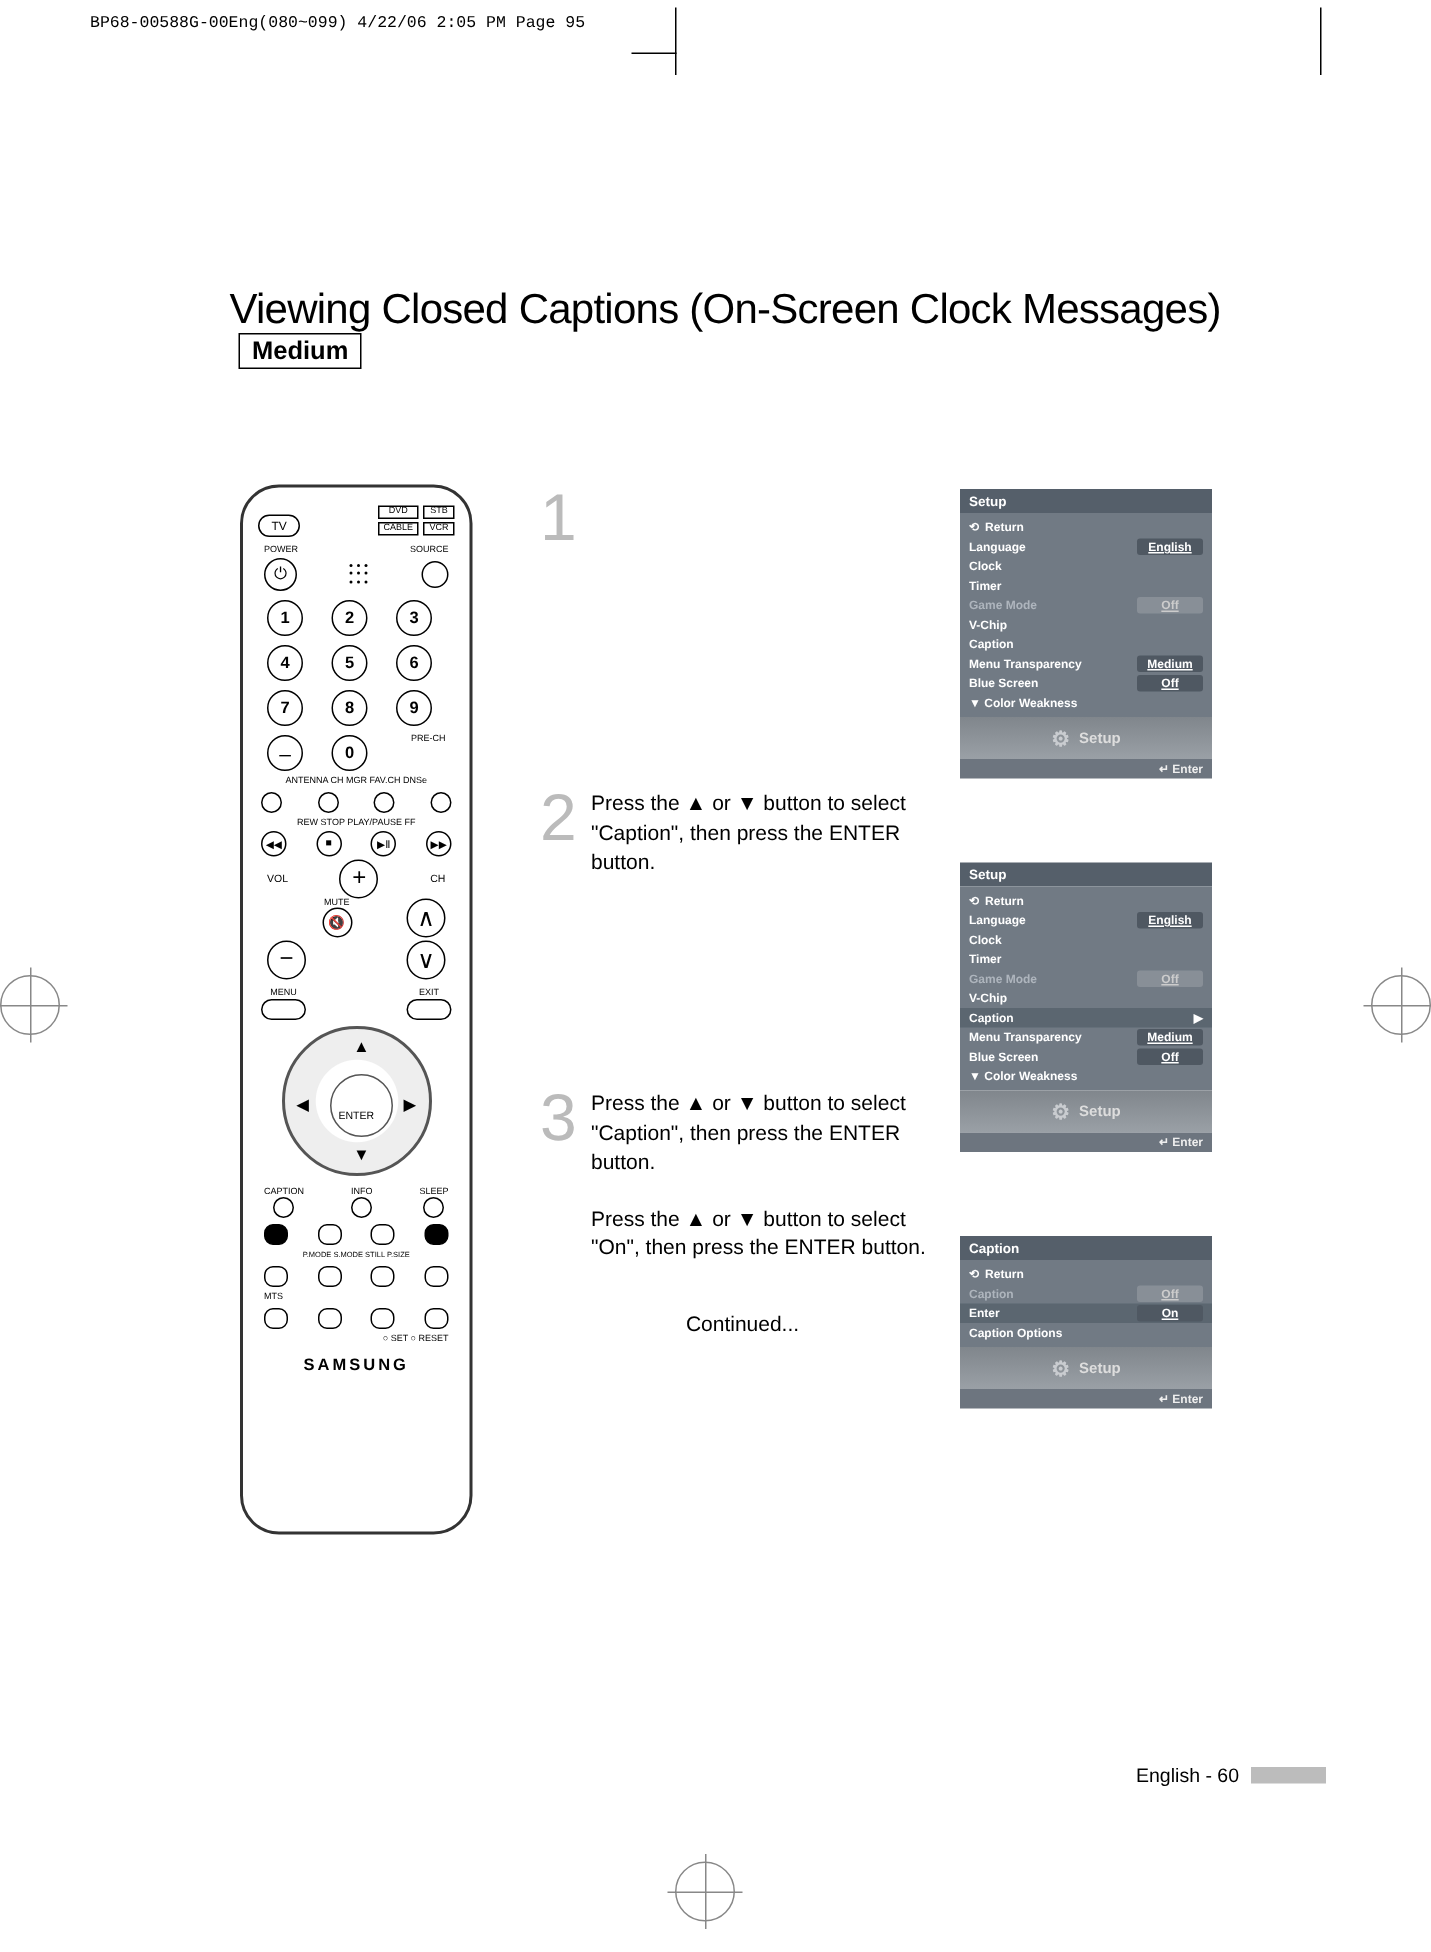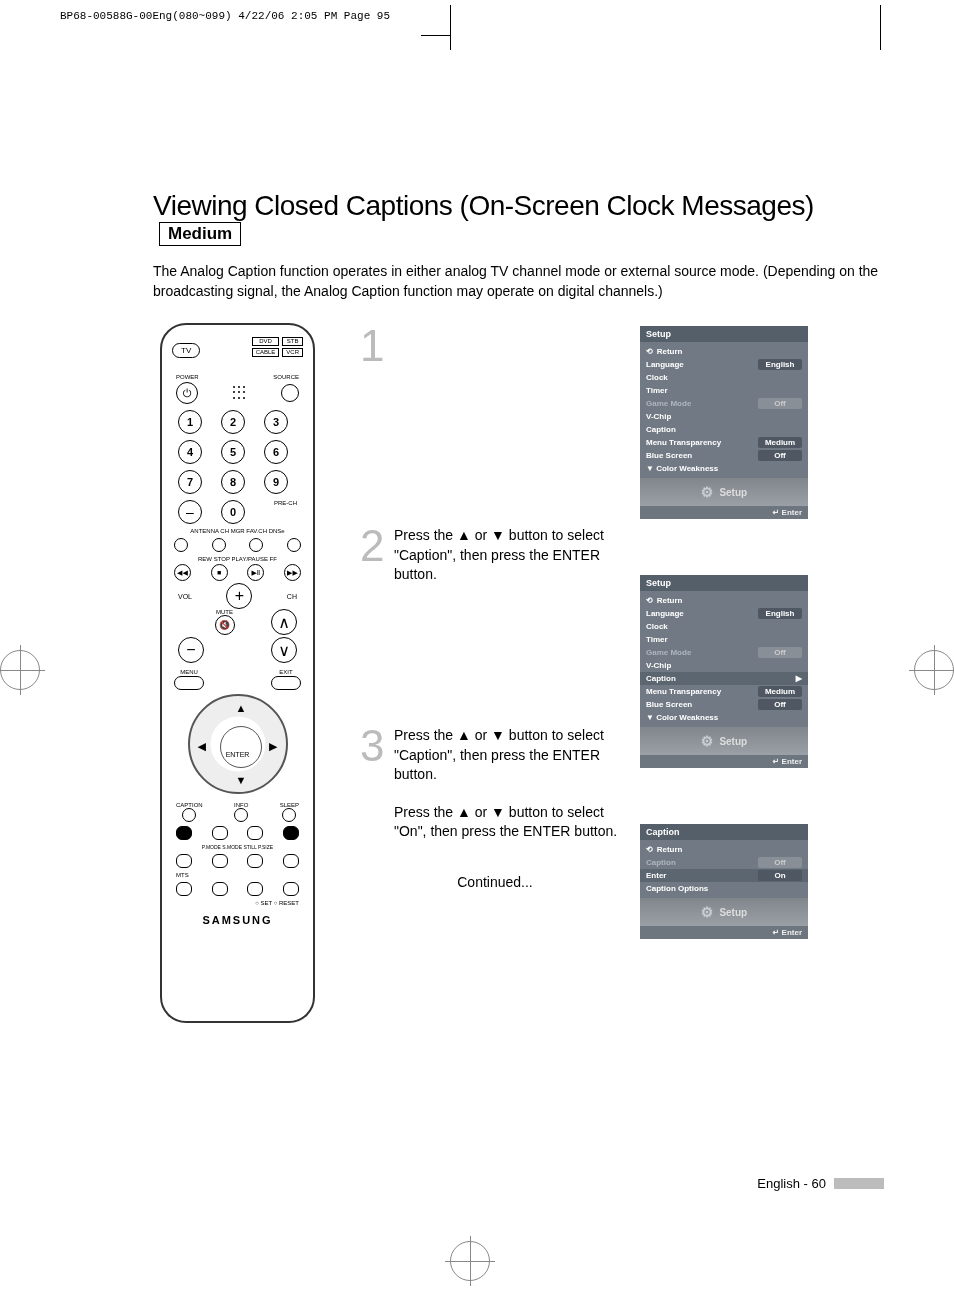--- a/index.html
+++ b/index.html
@@ -72,21 +72,21 @@
   .remote {
     position:absolute;
     top: 323px; left:160px;
     width: 155px; height: 700px;
     border: 2px solid #333;
     border-radius: 26px;
     background:#fff;
     padding: 8px 6px;
     font-size: 7px;
   }
-  .remote-top-row { display:flex; justify-content:space-between; align-items:flex-start; margin:4px 4px 16px; }
+  .remote-top-row { display:flex; justify-content:space-between; align-items:flex-start; margin:4px 4px 6px; }
   .tv-oval { border:1px solid #000; border-radius: 10px; padding:2px 8px; font-size:8px; margin-top:6px; }
   .tiny-btns { display:flex; flex-direction:column; gap:2px; }
   .tiny-btn { border:1px solid #000; font-size:6px; padding:0 3px; text-align:center; line-height:1.2; }
   .power-row { display:flex; justify-content:space-between; align-items:center; margin:2px 8px 6px; }
   .circle-btn { width:22px; height:22px; border:1.5px solid #000; border-radius:50%; display:flex; align-items:center; justify-content:center; font-size:11px; }
   .dotgrid { width:14px; height:14px; display:grid; grid-template-columns:repeat(3,1fr); gap:2px; }
   .dotgrid span { width:2px; height:2px; background:#000; border-radius:50%; }
   .src-lbl { font-size:6px; text-align:center; }
   .num-grid { display:grid; grid-template-columns:repeat(3,1fr); gap:6px 10px; margin:4px 10px; }
   .num-btn { width:24px; height:24px; border:1.5px solid #000; border-radius:50%; display:flex; align-items:center; justify-content:center; font-size:11px; font-weight:bold; }
@@ -152,21 +152,21 @@
     font-family: Arial, sans-serif;
     font-weight:bold;
   }
   .osd-title { background:#555f6a; padding:3px 6px; font-size:9px; }
   .osd-body { background:#717a84; padding: 3px 0; }
   .osd-row { display:flex; align-items:center; padding:1px 6px; height:13px; }
   .osd-row .lbl { flex:1; }
   .osd-row.dim .lbl { color:#aeb5bd; }
   .pill {
     min-width:44px; background:#4f5862; border-radius:2px;
-    text-align:center; font-size:8px; padding:0 4px; line-height:11px;
+    text-align:center; font-size:8px; padding:0 4px; line-height:11px;text-decoration:underline;
   }
   .pill.off { background:#888f97; color:#ccc; }
   .osd-row.selected { background:#5b6670; }
   .osd-row.selected .lbl { color:#fff; }
   .osd-row .caret { margin-left:4px; }
   .return-icon { margin-right:4px; font-size:8px; }
   .osd-footer1 {
     background: linear-gradient(#80868c, #9aa0a6);
     display:flex; align-items:center; justify-content:center;
     gap:6px; padding:6px 0; font-size:10px; color:#ddd; font-weight:bold;
@@ -192,21 +192,20 @@
 <div class="header-strip">BP68-00588G-00Eng(080~099)  4/22/06  2:05 PM  Page 95</div>
 <div class="crop-top"></div>
 <div class="crop-top2"></div>
 <div class="crop-left"></div>
 <div class="crop-right"></div>
 <div class="crop-bottom"></div>
 
 <div class="page">
   <h1 class="title">Viewing Closed Captions (On-Screen Clock Messages)</h1>
   <span class="analog-tag">Medium</span>
-  <p class="intro-para">The Analog Caption function operates in either analog TV channel mode or external source mode. (Depending on the broadcasting signal, the Analog Caption function may operate on digital channels.)</p>
 </div>
 
 <div class="remote">
   <div class="remote-top-row">
     <div class="tv-oval">TV</div>
     <div style="display:flex;gap:3px;">
       <div class="tiny-btns">
         <div class="tiny-btn">DVD</div>
         <div class="tiny-btn">CABLE</div>
       </div>

